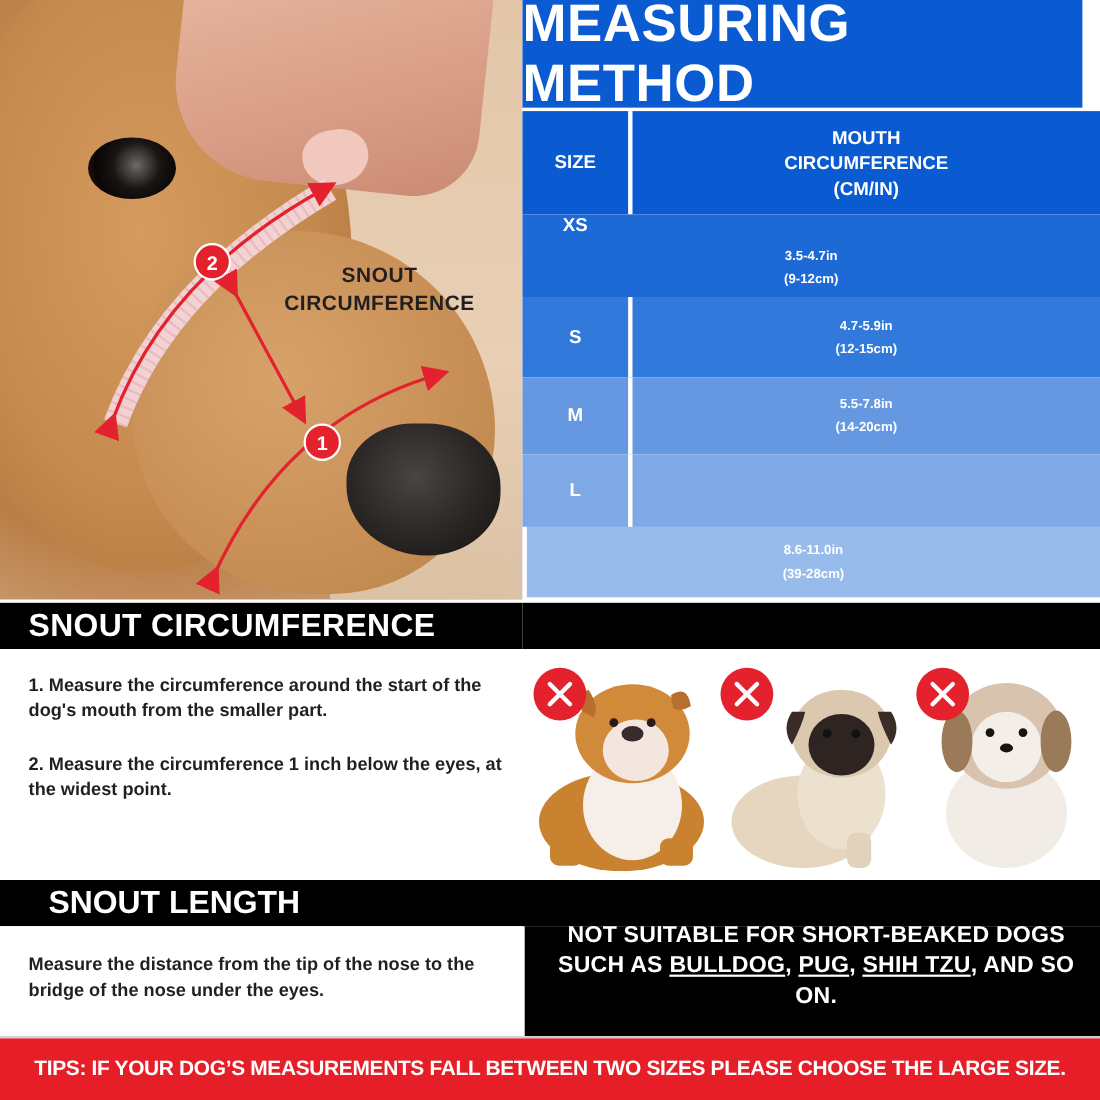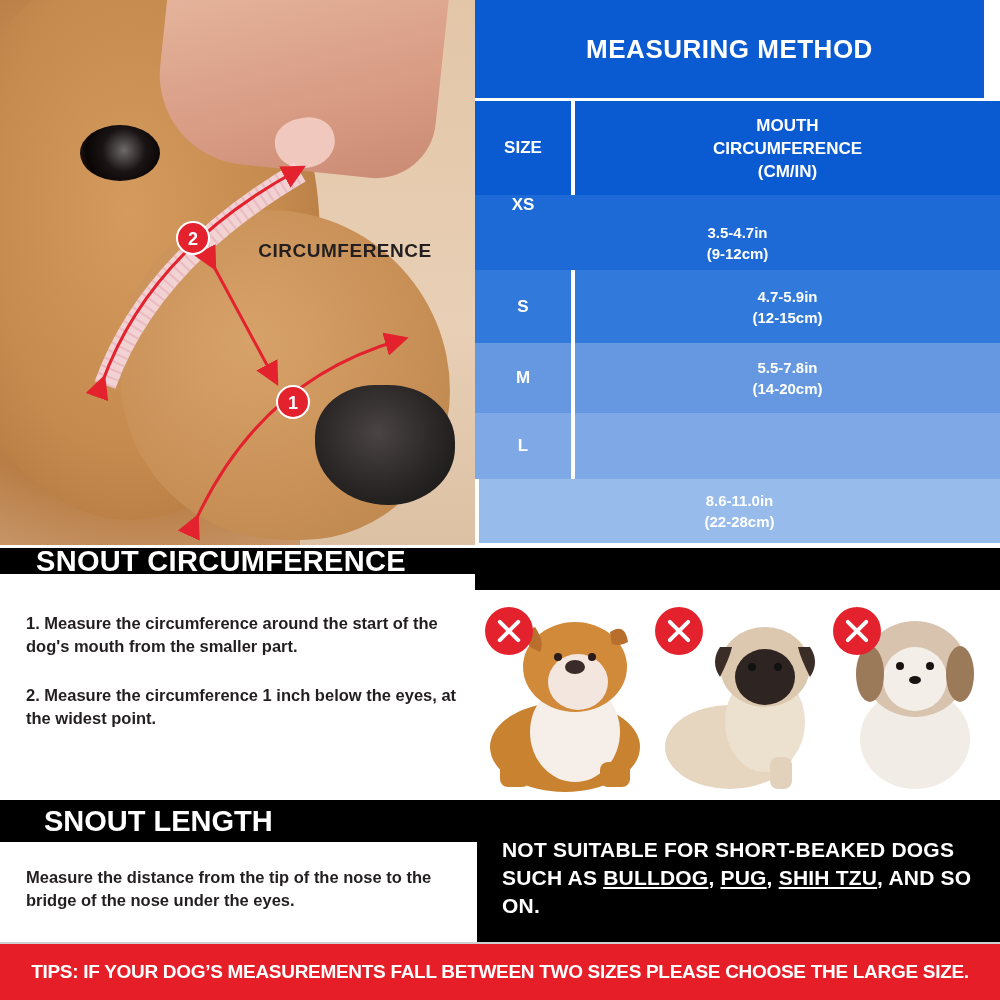--- a/index.html
+++ b/index.html
@@ -23,51 +23,51 @@
     background: radial-gradient(circle at 55% 45%, #6e6a6a 0%, #1a1414 40%, #0a0606 70%, #3a2418 100%); }
   #photo .nose { position:absolute; left:315px; top:385px; width:140px; height:120px; border-radius: 45% 50% 50% 55%;
     background: radial-gradient(ellipse at 45% 40%, #4a4444 0%, #2a2626 55%, #141212 100%); }
   #photo .overlay { position:absolute; left:0; top:0; width:475px; height:545px; }
   #photo .snout-label { position:absolute; left:245px; top:238px; width:200px; text-align:center;
     font-weight:700; font-size:19px; line-height:26px; color:#231f20; letter-spacing:0.5px; }
 
   
   #table-panel { left: 475px; top: 0; width: 525px; height: 545px; background: #ffffff; }
   #table-title { position:absolute; left:0; top:0; width:509px; height:98px; background:#0a5ad1;
-    display:flex; align-items:center; justify-content:center; color:#fff; font-weight:700; font-size:26px; letter-spacing:0.5px; }
+    display:flex; align-items:center; justify-content:center; color:#fff; font-weight:700; font-size:48px; letter-spacing:0.5px; }
   .trow { position:absolute; left:0; width:525px; display:flex; }
   .tcell-size { width:96px; display:flex; align-items:center; justify-content:center; color:#fff; font-weight:700; font-size:17px; }
   .tsep { width:4px; background:#ffffff; }
-  .tcell-val { flex:1; display:flex; flex-direction:column; align-items:center; justify-content:center; color:#fff; font-weight:700; font-size:15px; line-height:21px; text-align:center; }
+  .tcell-val { flex:1; display:flex; flex-direction:column; align-items:center; justify-content:center; color:#fff; font-weight:700; font-size:12px; line-height:21px; text-align:center; }
   #thead { top:101px; height:94px; background:#0a5ad1; }
   #thead .tcell-val { font-size:17px; line-height:23px; }
   .hline { position:absolute; left:0; width:525px; height:3px; background:#fff; }
 
   
-  #sc-header { left:0; top:548px; width:475px; height:26px; background:#000; color:#fff; font-weight:700; font-size:29px;
-    display:flex; align-items:center; padding-left:36px; box-sizing:border-box; letter-spacing:0.3px; }
+  #sc-header { left:0; top:548px; width:475px; height:42px; background:#000; color:#fff; font-weight:700; font-size:29px;
+    display:flex; align-items:center; padding-left:26px; box-sizing:border-box; letter-spacing:0.3px; }
   #sc-header-ext { left:475px; top:548px; width:525px; height:42px; background:#000; }
   #sc-text { left:26px; top:612px; width:440px; color:#231f20; font-weight:700; font-size:16.5px; line-height:23px; }
   #sc-text p { margin:0 0 26px 0; }
 
   
   #dogs { left:475px; top:592px; width:525px; height:206px; background:#fff; }
   .nope { position:absolute; width:48px; height:48px; border-radius:50%; background:#e3222e; }
   .nope::before, .nope::after { content:""; position:absolute; left:9px; top:22px; width:30px; height:4px; background:#fff; border-radius:2px; }
   .nope::before { transform: rotate(45deg); }
   .nope::after { transform: rotate(-45deg); }
   .dog { position:absolute; }
 
   
   #sl-header { left:0; top:800px; width:1000px; height:42px; background:#000; color:#fff; font-weight:700; font-size:29px;
     display:flex; align-items:center; padding-left:44px; box-sizing:border-box; }
   #sl-white { left:0; top:842px; width:475px; height:100px; background:#fff; }
   #sl-text { left:26px; top:866px; width:450px; color:#231f20; font-weight:700; font-size:16.5px; line-height:23px; }
   #warn-box { left:477px; top:842px; width:523px; height:100px; background:#000; }
-  #warn-text { left:502px; top:836px; width:480px; color:#fff; font-weight:700; font-size:21px; line-height:28px; letter-spacing:0.2px; }
+  #warn-text { left:502px; top:836px; width:480px; color:#fff; font-weight:700; font-size:21px; line-height:28px; letter-spacing:0.2px;text-align:center; }
   #warn-text u { text-decoration: underline; text-underline-offset: 2px; }
 
   
   #tips { left:0; top:944px; width:1000px; height:56px; background:#e61e28; color:#fff; font-weight:700; font-size:19px;
     display:flex; align-items:center; justify-content:center; letter-spacing:-0.3px; }
   #tips-line { left:0; top:942px; width:1000px; height:2px; background:#cfcfcf; }
 </style>
 </head>
 <body>
 
@@ -96,20 +96,21 @@
 
     <path d="M195 522 Q260 380 400 340" stroke="#e3222e" stroke-width="3" fill="none" marker-start="url(#ah)" marker-end="url(#ah)"></path>
 
     <circle cx="193" cy="238" r="16" fill="#e3222e" stroke="#fff" stroke-width="2"></circle>
     <text x="193" y="245" text-anchor="middle" font-family="Liberation Sans, sans-serif" font-weight="700" font-size="18" fill="#fff">2</text>
     <circle cx="293" cy="402" r="16" fill="#e3222e" stroke="#fff" stroke-width="2"></circle>
     <text x="293" y="409" text-anchor="middle" font-family="Liberation Sans, sans-serif" font-weight="700" font-size="18" fill="#fff">1</text>
   </svg>
 
   <div class="snout-label">
+    <div>SNOUT</div>
     <div>CIRCUMFERENCE</div>
   </div>
 </div>
 
 <div id="table-panel" class="abs">
   <div id="table-title">MEASURING METHOD</div>
   <div class="hline" style="top:98px;"></div>
 
   <div id="thead" class="trow">
     <div class="tcell-size">SIZE</div>
@@ -146,21 +147,21 @@
     </div>
   </div>
   <div class="trow" style="top:413px;height:66px;background:#7ea9e6;">
     <div class="tcell-size">L</div>
     <div class="tsep"></div>
   </div>
   <div class="trow" style="top:479px;height:64px;background:#97bbea;">
     <div class="tsep"></div>
     <div class="tcell-val">
       <span>8.6-11.0in</span>
-      <span>(22-28cm)</span>
+      <span>(39-28cm)</span>
     </div>
   </div>
 </div>
 
 <div id="sc-header" class="abs">SNOUT CIRCUMFERENCE</div>
 <div id="sc-header-ext" class="abs"></div>
 <div id="sc-text" class="abs">
   <p>1. Measure the circumference around the start of the dog's mouth from the smaller part.</p>
   <p>2. Measure the circumference 1 inch below the eyes, at the widest point.</p>
 </div>

